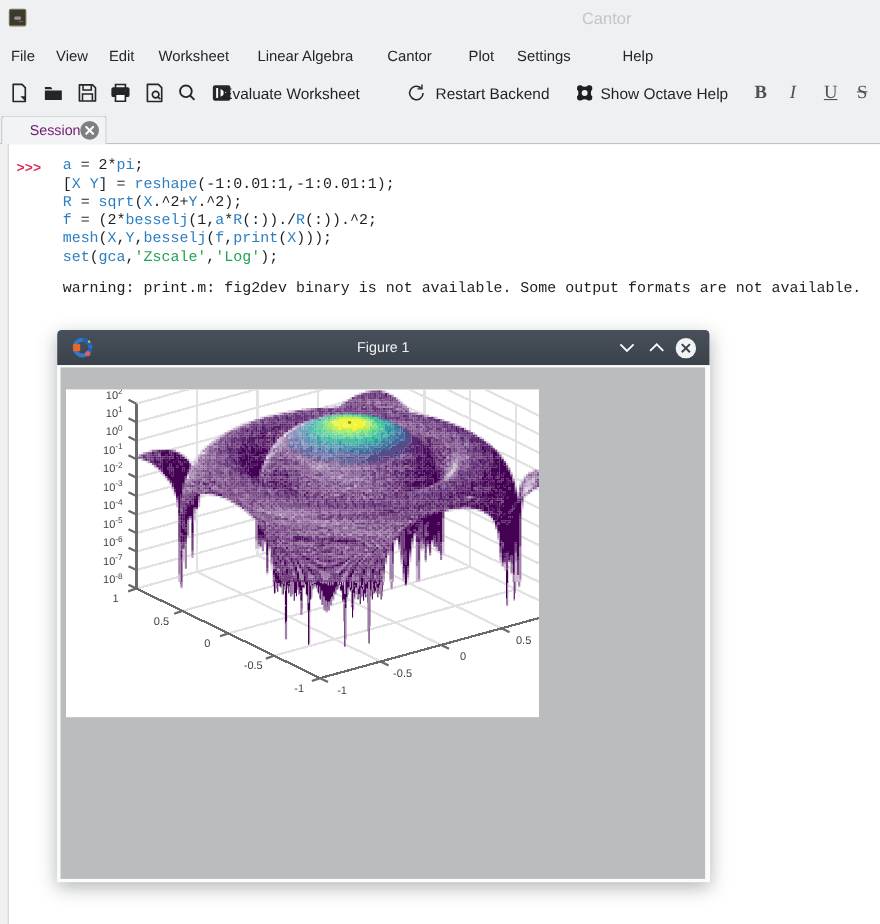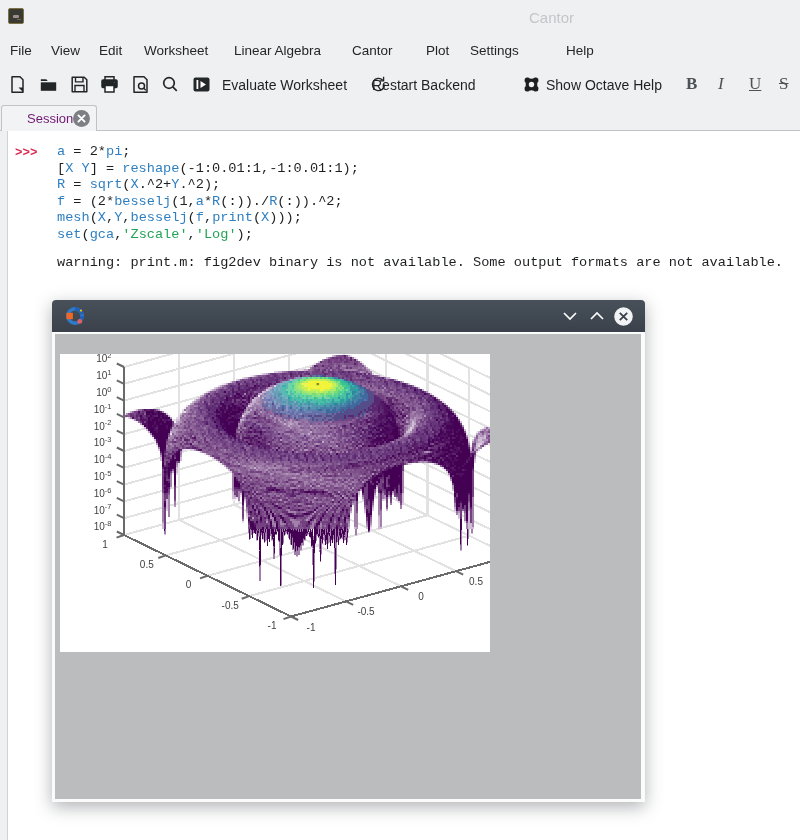--- a/index.html
+++ b/index.html
@@ -68,26 +68,26 @@
   </svg>
 <svg class="ic" style="left:161px" width="19" height="19" viewBox="0 0 19 19" fill="none" stroke="#232629" stroke-width="1.7">
   <circle cx="8" cy="8" r="5.3"></circle>
     <path d="M11.8 11.8l4 4"></path>
   </svg>
 <svg class="ic" style="left:192px" width="19" height="19" viewBox="0 0 19 19">
   <rect x="1.5" y="2.5" width="16" height="14" rx="2" fill="#25282b"></rect>
     <rect x="4.5" y="5" width="1.8" height="9" fill="#fff"></rect>
     <path d="M8.5 6l5.5 3.5-5.5 3.5z" fill="#fff"></path>
   </svg>
-<span class="tbt" style="left:222px">Evaluate Worksheet</span>
+<span class="tbt" style="left:202px">Evaluate Worksheet</span>
 <svg class="ic" style="left:369px" width="19" height="19" viewBox="0 0 19 19" fill="none" stroke="#232629" stroke-width="1.4">
   <path d="M15.6 9.5a6.1 6.1 0 1 1-1.8-4.3"></path>
     <path d="M14.6 1.8v4h-4" stroke-width="1.3"></path>
   </svg>
-<span class="tbt" style="left:372px">Restart Backend</span>
+<span class="tbt" style="left:396px">Restart Backend</span>
 <svg class="ic" style="left:522px" width="19" height="19" viewBox="0 0 19 19">
   <rect x="2.6" y="2.6" width="13.8" height="13.8" rx="2.5" fill="#1d2023"></rect>
   <circle cx="9.5" cy="9.5" r="2.7" fill="#eff0f1"></circle>
   <ellipse cx="9.5" cy="2.1" rx="3" ry="1.7" fill="#eff0f1"></ellipse>
     <ellipse cx="9.5" cy="16.9" rx="3" ry="1.7" fill="#eff0f1"></ellipse>
   <ellipse cx="2.1" cy="9.5" rx="1.7" ry="3" fill="#eff0f1"></ellipse>
     <ellipse cx="16.9" cy="9.5" rx="1.7" ry="3" fill="#eff0f1"></ellipse>
   </svg>
 <span class="tbt" style="left:546px">Show Octave Help</span>
 <span class="fmt" style="left:686px;font-weight:bold">B</span>
@@ -113,20 +113,21 @@
 <div id="figwin">
   <div id="figtb"></div>
   <svg style="position:absolute;left:12px;top:5px" width="22" height="22" viewBox="0 0 22 22" fill="none">
     <circle cx="11" cy="11" r="7.2" stroke="#2e7bcc" stroke-width="3.6"></circle>
     <path d="M11 3.8a7.2 7.2 0 0 1 7 5.5" stroke="#2261b4" stroke-width="3.6"></path>
     <path d="M18.2 11a7.2 7.2 0 0 1-3.2 6" stroke="#2261b4" stroke-width="3.6"></path>
     <rect x="2.5" y="7.8" width="6.4" height="6.4" fill="#f26522"></rect>
     <circle cx="15.8" cy="16.4" r="2.4" fill="#e25f5f"></circle>
     <circle cx="17" cy="5.6" r="1.1" fill="#f5c211"></circle>
   </svg>
+  <div id="figtitle">Figure 1</div>
   <svg style="position:absolute;left:510px;top:10px" width="16" height="12" viewBox="0 0 16 12" fill="none" stroke="#fcfcfc" stroke-width="1.7">
       <path d="M2 3l6 6 6-6"></path>
     </svg>
   <svg style="position:absolute;left:537px;top:10px" width="16" height="12" viewBox="0 0 16 12" fill="none" stroke="#fcfcfc" stroke-width="1.7">
       <path d="M2 9l6-6 6 6"></path>
     </svg>
   <svg style="position:absolute;left:562px;top:7px" width="19" height="19" viewBox="0 0 19 19">
       <circle cx="9.5" cy="9.5" r="9.3" fill="#f2f3f4"></circle>
       <path d="M5.8 5.8l7.4 7.4M13.2 5.8l-7.4 7.4" stroke="#3a414a" stroke-width="1.8"></path>
     </svg>

